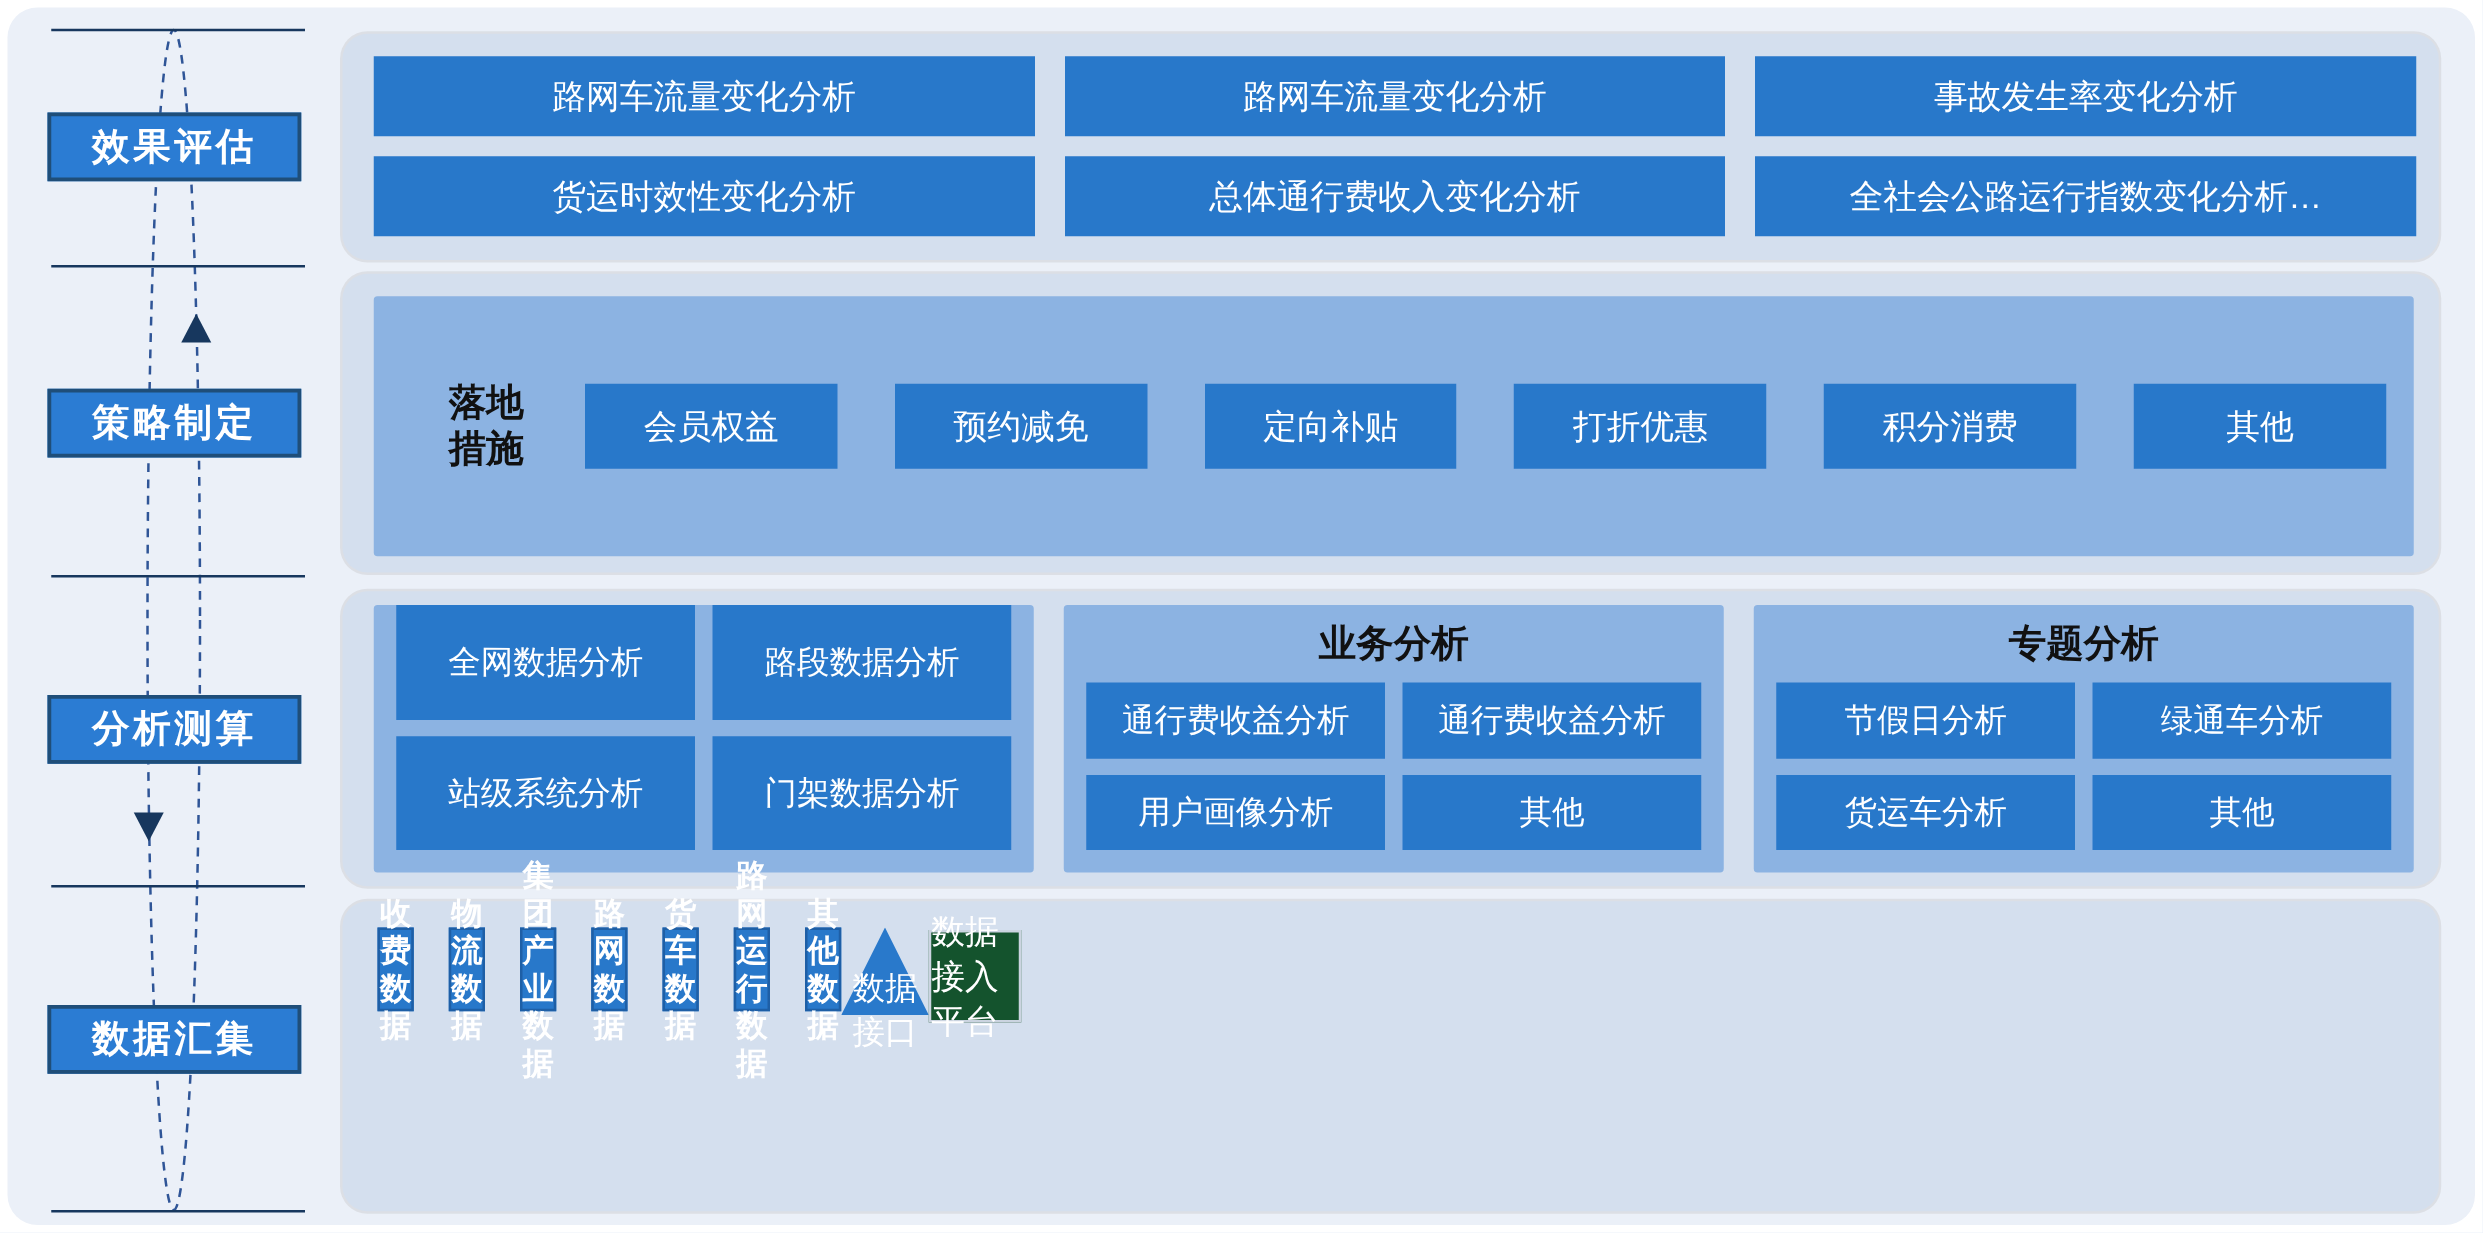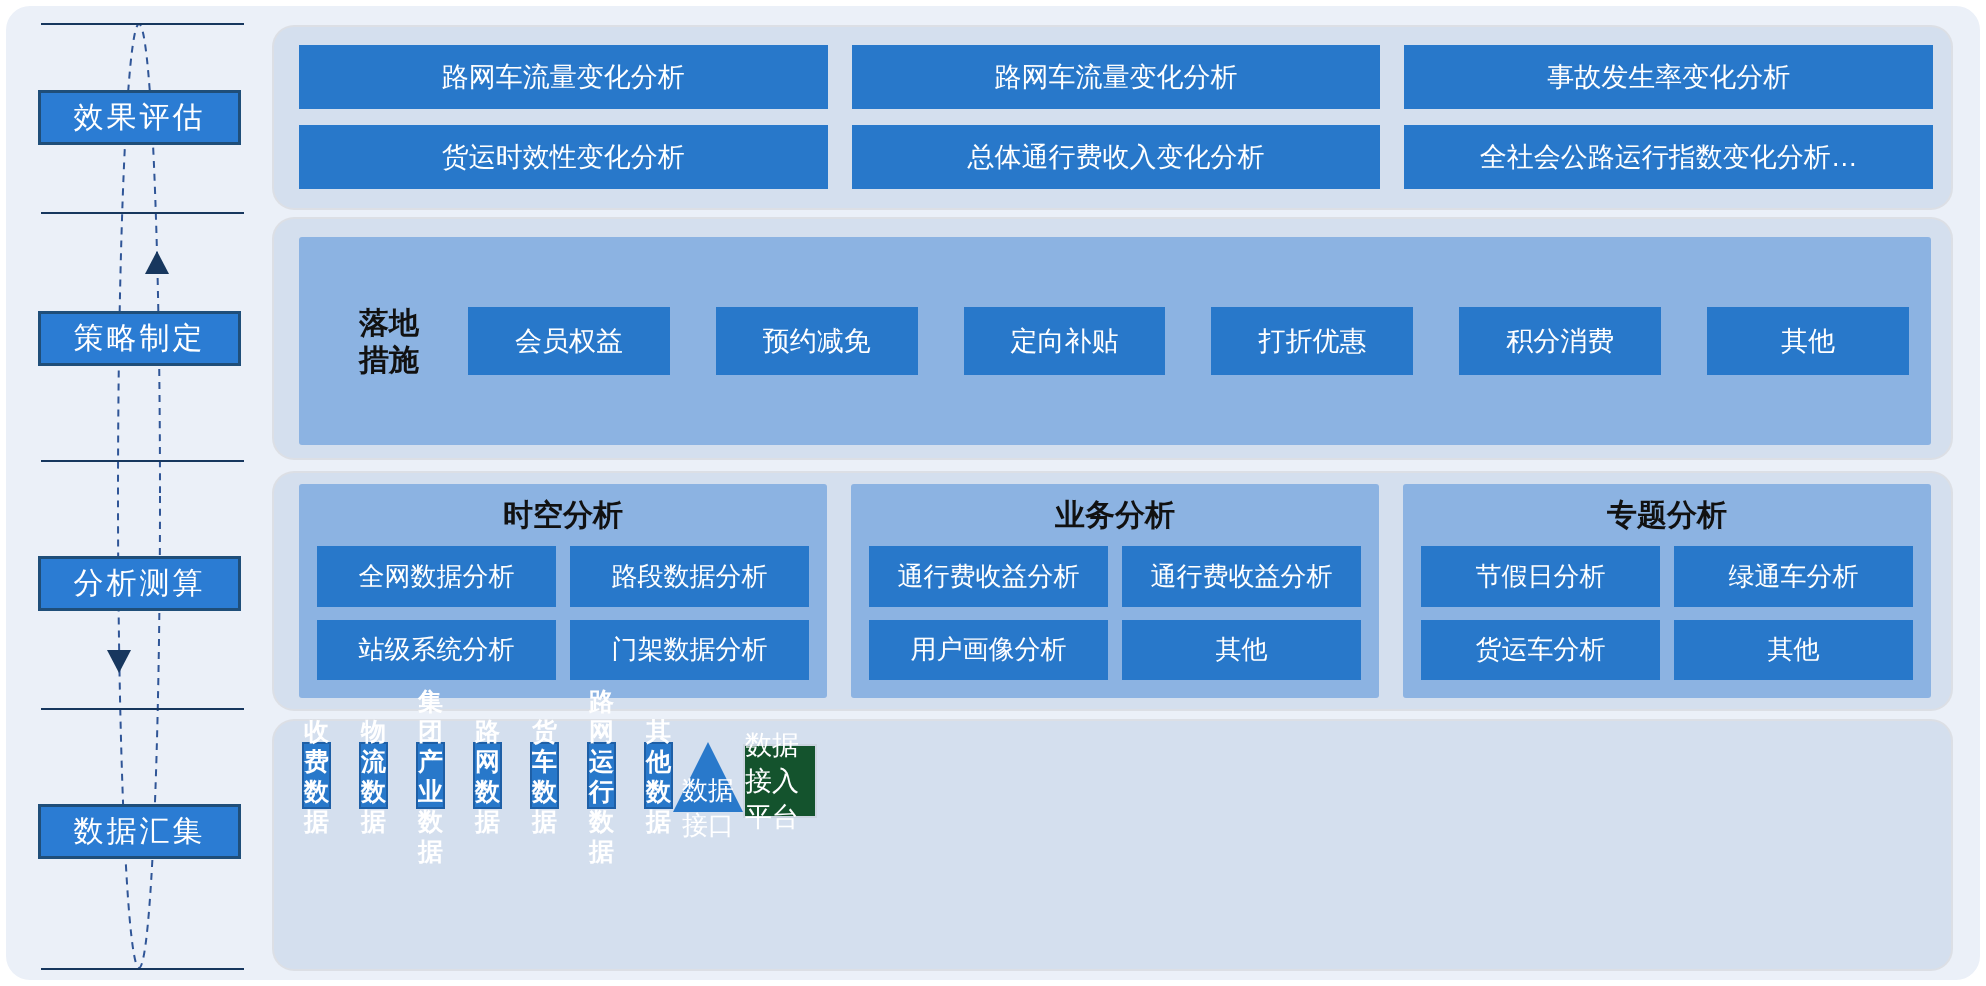--- a/index.html
+++ b/index.html
@@ -10,21 +10,21 @@
   }
   .page{
     position:absolute;left:6px;top:6px;width:1974px;height:974px;
     background:#EBF0F8;border-radius:24px;
   }
   
   .rail-svg{position:absolute;left:0;top:0;}
   .stage{
     position:absolute;left:32px;width:197px;height:49px;
     background:#2B7CD3;border:3px solid #1F4E79;
-    color:#fff;font-size:30px;font-weight:normal;letter-spacing:3px;
+    color:#fff;font-size:30px;font-weight:bold;letter-spacing:3px;
     display:flex;align-items:center;justify-content:center;
   }
   
   .band{
     position:absolute;left:268px;width:1677px;box-sizing:border-box;
     background:#D4DFEE;border-radius:20px;
     box-shadow:0 0 0 2px #dcdfe5;
   }
   .btn{
     background:#2878CA;color:#fff;
@@ -138,21 +138,20 @@
         <div class="btn">定向补贴</div>
         <div class="btn">打折优惠</div>
         <div class="btn">积分消费</div>
         <div class="btn">其他</div>
       </div>
     </div>
   </div>
 
   <div class="band band-analysis">
     <div class="group">
-      <div class="hdr">时空分析</div>
       <div class="grid">
         <div class="btn">全网数据分析</div>
         <div class="btn">路段数据分析</div>
         <div class="btn">站级系统分析</div>
         <div class="btn">门架数据分析</div>
       </div>
     </div>
     <div class="group">
       <div class="hdr">业务分析</div>
       <div class="grid">

